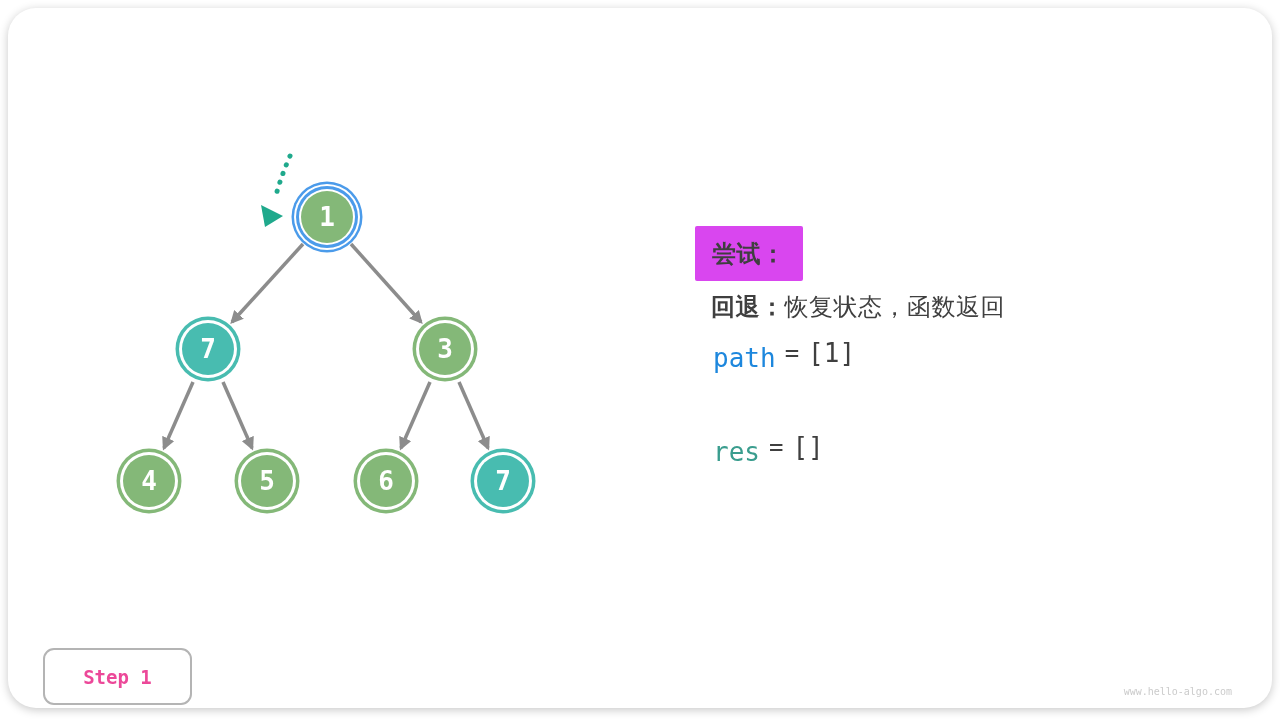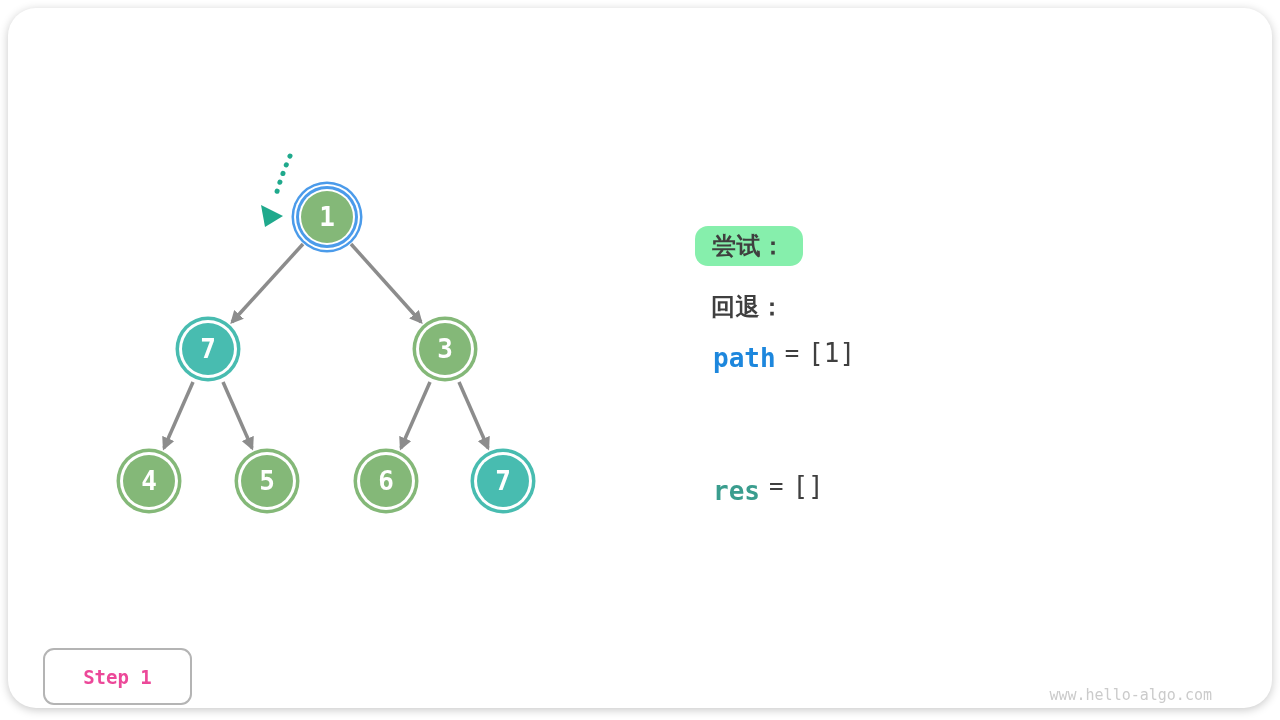--- a/index.html
+++ b/index.html
@@ -11,43 +11,43 @@
   
   .node{position:absolute;width:52px;height:52px;border-radius:50%;
     display:flex;align-items:center;justify-content:center;}
   .node span{color:#ffffff;font-family:"DejaVu Sans Mono",monospace;font-weight:bold;
     font-size:26px;line-height:1;}
   .node.green{background:#84B878;box-shadow:0 0 0 3px #ffffff,0 0 0 6.5px #84B878;}
   .node.teal{background:#48BCB0;box-shadow:0 0 0 3px #ffffff,0 0 0 6.5px #48BCB0;}
   .node.current{box-shadow:0 0 0 2px #ffffff,0 0 0 5px #4B9BEA,0 0 0 7px #ffffff,0 0 0 9.5px #4B9BEA;}
 
   
-  .hl-line{position:absolute;left:687px;top:218px;height:40px;background:#86efac;
-    border-radius:13px;display:flex;align-items:center;padding:0 17px;}
+  .hl-line{position:absolute;left:687px;top:218px;height:55px;background:#d946ef;
+    border-radius:2px;display:flex;align-items:center;padding:0 17px;}
   .cjk{font-size:24px;color:#3F3F3F;letter-spacing:0.5px;white-space:pre;}
   .b{font-weight:bold;}
   .plain-line{position:absolute;left:703px;top:283px;height:28px;display:flex;}
   .code-line{position:absolute;height:30px;display:flex;align-items:center;
     font-family:"DejaVu Sans Mono",monospace;font-size:26px;}
-  .code-line .var{font-weight:bold;margin-top:9px;}
+  .code-line .var{font-weight:normal;margin-top:9px;}
   .code-line .eq{color:#3F3F3F;margin:0 9px;font-size:24px;}
   .code-line .val{color:#3F3F3F;}
   .blue{color:#1D87DD;}
   .tealtxt{color:#3A9D8E;}
   #path-line{left:705px;top:330px;}
-  #res-line{left:705px;top:463px;}
+  #res-line{left:705px;top:424px;}
 
   
   .step-box{position:absolute;left:35px;top:640px;width:145px;height:53px;background:#ffffff;
     border:2.5px solid #B4B4B4;border-radius:11px;display:flex;align-items:center;justify-content:center;}
   .step-box span{font-family:"DejaVu Sans Mono",monospace;font-weight:bold;font-size:19px;color:#ec4899;}
 
   
-  .watermark{position:absolute;right:60px;top:678px;font-family:"DejaVu Sans Mono",monospace;
-    font-size:15px;color:#CBCBCB;}
+  .watermark{position:absolute;right:40px;top:678px;font-family:"DejaVu Sans Mono",monospace;
+    font-size:10px;color:#CBCBCB;}
 </style>
 </head>
 <body>
 
 <div class="card">
 
   <svg class="layer" width="1280" height="720" viewBox="0 0 1280 720">
     <defs>
       <marker id="arrow" viewBox="0 0 10 10" refX="8" refY="5" markerWidth="13" markerHeight="13" markerUnits="userSpaceOnUse" orient="auto">
         <path d="M0,0 L10,5 L0,10 z" fill="#8C8C8C"></path>
@@ -87,20 +87,21 @@
   </div>
   <div class="node teal" style="left:469px;top:447px">
     <span>7</span>
   </div>
 
   <div class="hl-line">
     <span class="cjk b">尝试：</span>
   </div>
   <div class="plain-line">
     <span class="cjk b">回退：</span>
+      <span class="cjk">恢复状态，函数返回</span>
   </div>
   <div class="code-line" id="path-line">
     <span class="var blue">path</span>
     <span class="eq">=</span>
     <span class="val">[1]</span>
   </div>
   <div class="code-line" id="res-line">
     <span class="var tealtxt">res</span>
     <span class="eq">=</span>
     <span class="val">[]</span>

